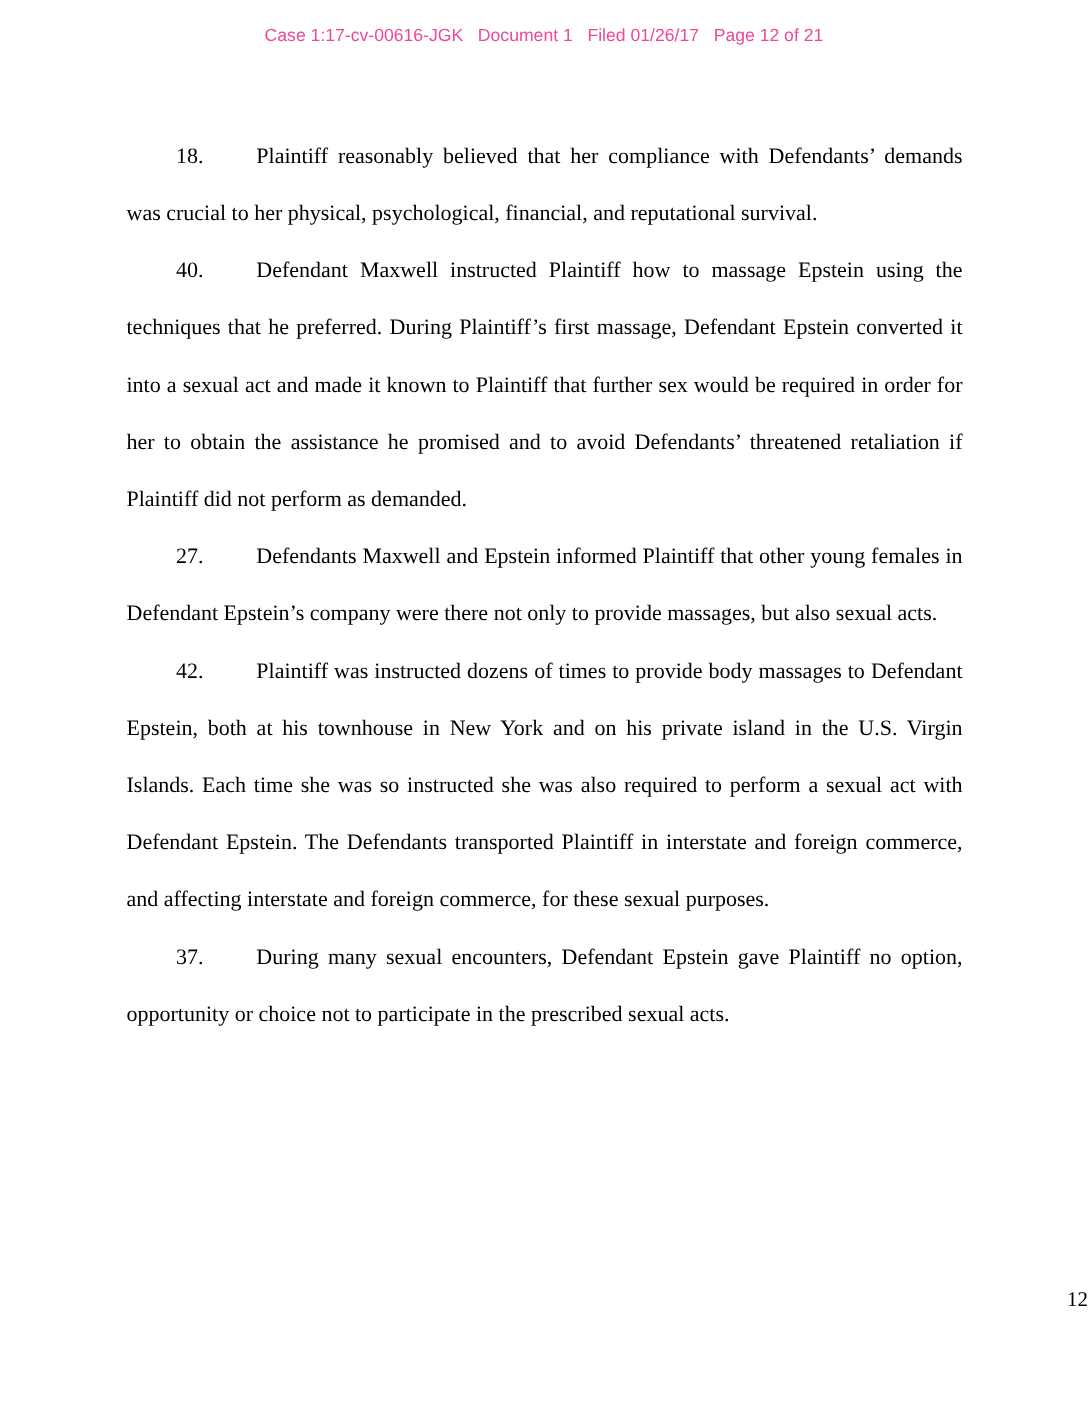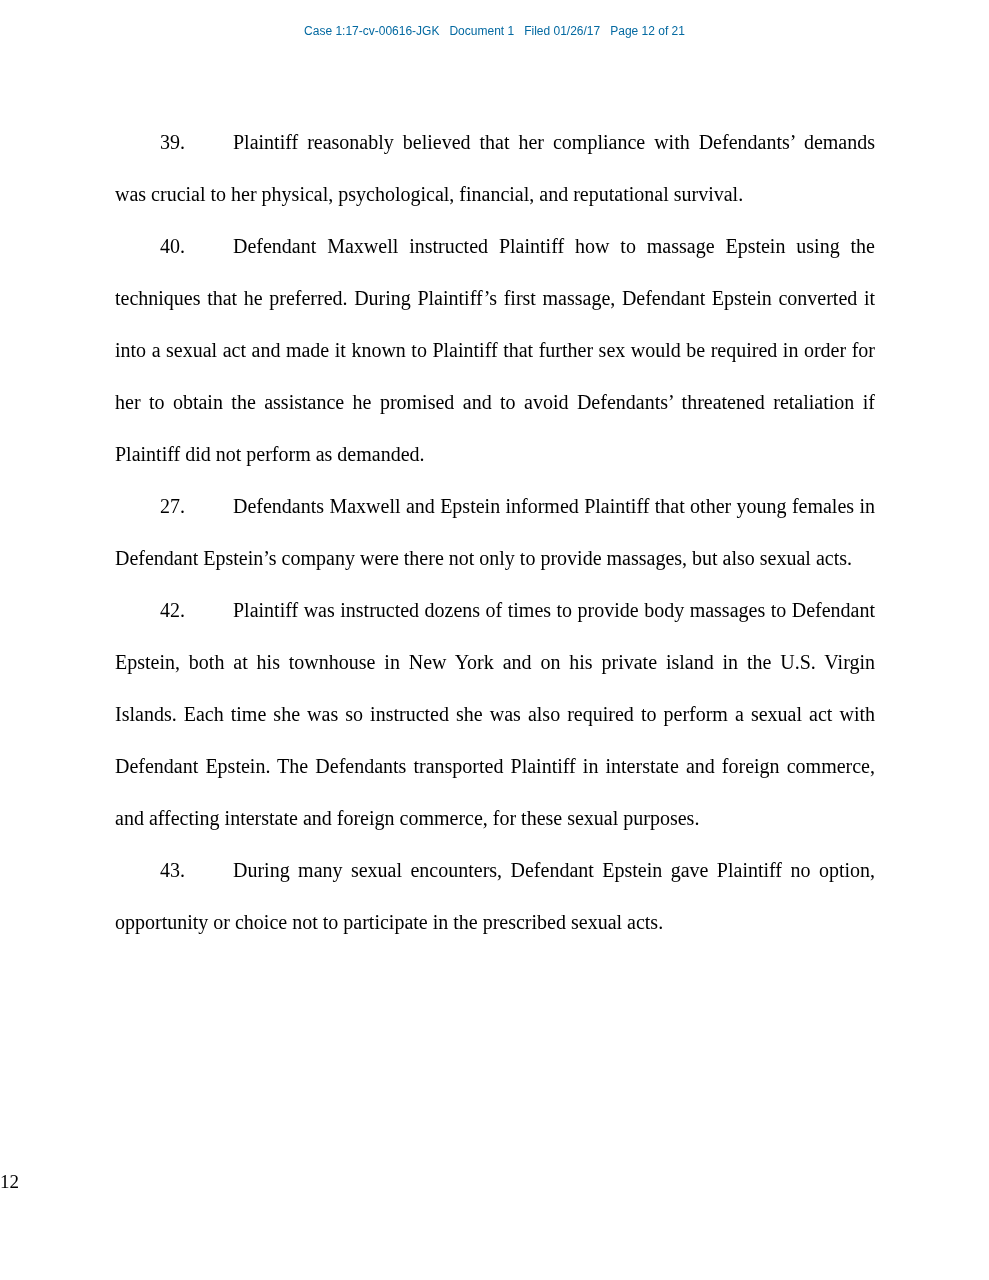--- a/index.html
+++ b/index.html
@@ -16,22 +16,22 @@
     font-family: "Liberation Serif", serif;
     color: #000000;
   }
   .doc-header {
     position: absolute;
     top: 24px;
     left: 0;
     width: 100%;
     text-align: center;
     font-family: "Liberation Sans", sans-serif;
-    font-size: 12px;
-    color: #0369a1;
+    font-size: 16px;
+    color: #ec4899;
     white-space: pre;
   }
   .doc-body {
     position: absolute;
     top: 116px;
     left: 115px;
     width: 760px;
   }
   .para {
     margin: 0;
@@ -44,41 +44,41 @@
   .pnum {
     display: inline-block;
     width: 73px;
     text-indent: 0;
   }
   .doc-footer {
     position: absolute;
     top: 1168px;
     left: 0;
     width: 100%;
-    text-align: left;
+    text-align: right;
     font-size: 19px;
     line-height: 28px;
   }
 </style>
 </head>
 <body>
 
 <div class="page">
 
   <div class="doc-header">Case 1:17-cv-00616-JGK   Document 1   Filed 01/26/17   Page 12 of 21</div>
 
   <div class="doc-body">
 
-    <p class="para"><span class="pnum">39.</span><span>Plaintiff reasonably believed that her compliance with Defendants’ demands was crucial to her physical, psychological, financial, and reputational survival.</span></p>
+    <p class="para"><span class="pnum">18.</span><span>Plaintiff reasonably believed that her compliance with Defendants’ demands was crucial to her physical, psychological, financial, and reputational survival.</span></p>
 
     <p class="para"><span class="pnum">40.</span><span>Defendant Maxwell instructed Plaintiff how to massage Epstein using the techniques that he preferred.  During Plaintiff’s first massage, Defendant Epstein converted it into a sexual act and made it known to Plaintiff that further sex would be required in order for her to obtain the assistance he promised and to avoid Defendants’ threatened retaliation if Plaintiff did not perform as demanded.</span></p>
 
     <p class="para"><span class="pnum">27.</span><span>Defendants Maxwell and Epstein informed Plaintiff that other young females in Defendant Epstein’s company were there not only to provide massages, but also sexual acts.</span></p>
 
     <p class="para"><span class="pnum">42.</span><span>Plaintiff was instructed dozens of times to provide body massages to Defendant Epstein, both at his townhouse in New York and on his private island in the U.S. Virgin Islands.  Each time she was so instructed she was also required to perform a sexual act with Defendant Epstein.  The Defendants transported Plaintiff in interstate and foreign commerce, and affecting interstate and foreign commerce, for these sexual purposes.</span></p>
 
-    <p class="para"><span class="pnum">43.</span><span>During many sexual encounters, Defendant Epstein gave Plaintiff no option, opportunity or choice not to participate in the prescribed sexual acts.</span></p>
+    <p class="para"><span class="pnum">37.</span><span>During many sexual encounters, Defendant Epstein gave Plaintiff no option, opportunity or choice not to participate in the prescribed sexual acts.</span></p>
 
   </div>
 
   <div class="doc-footer">12</div>
 
 </div>
 
 </body></html>

